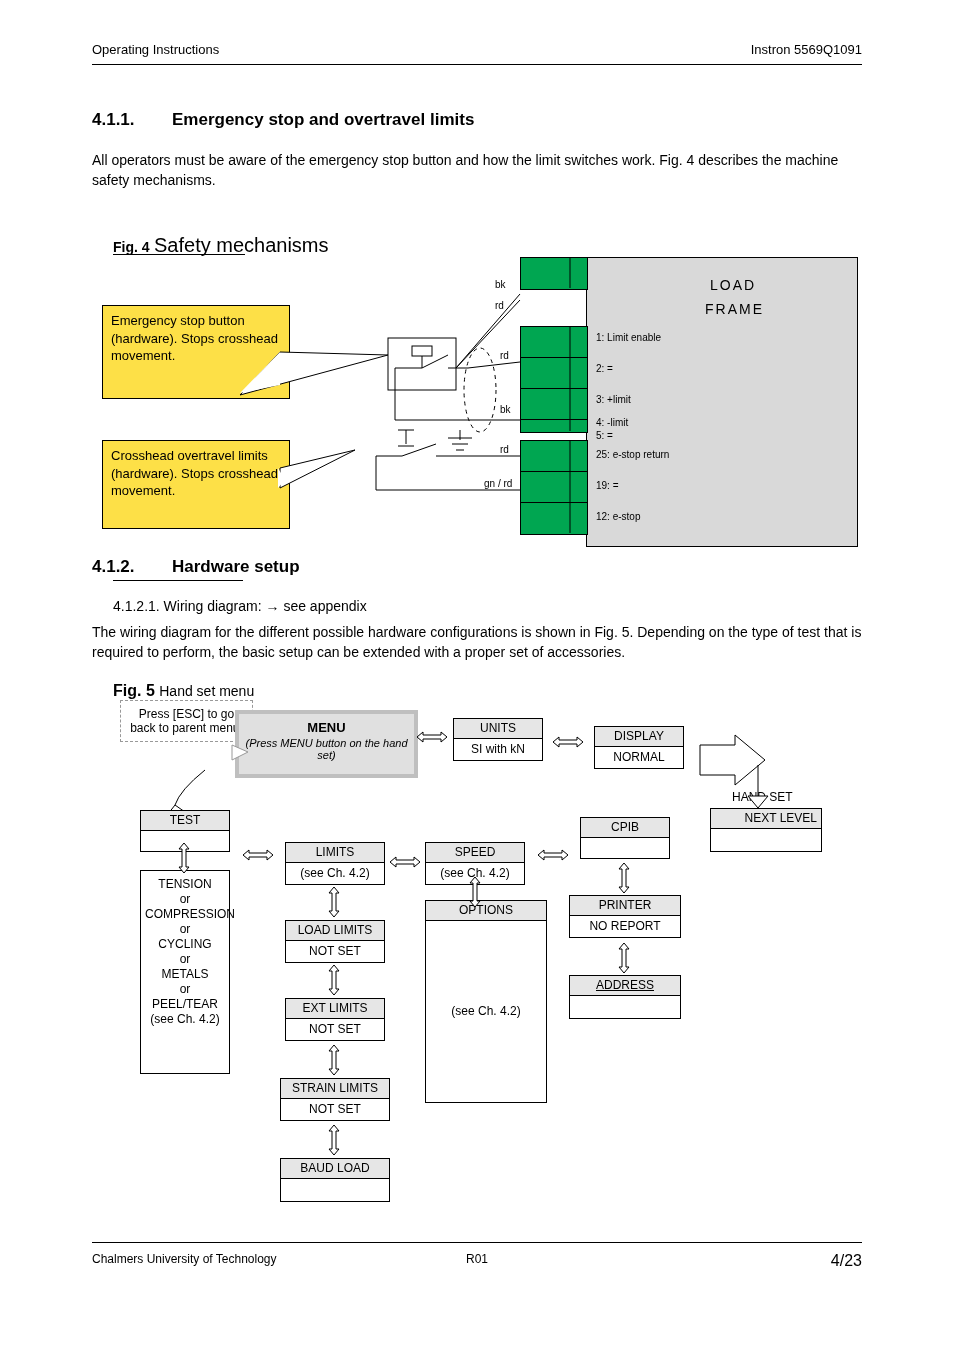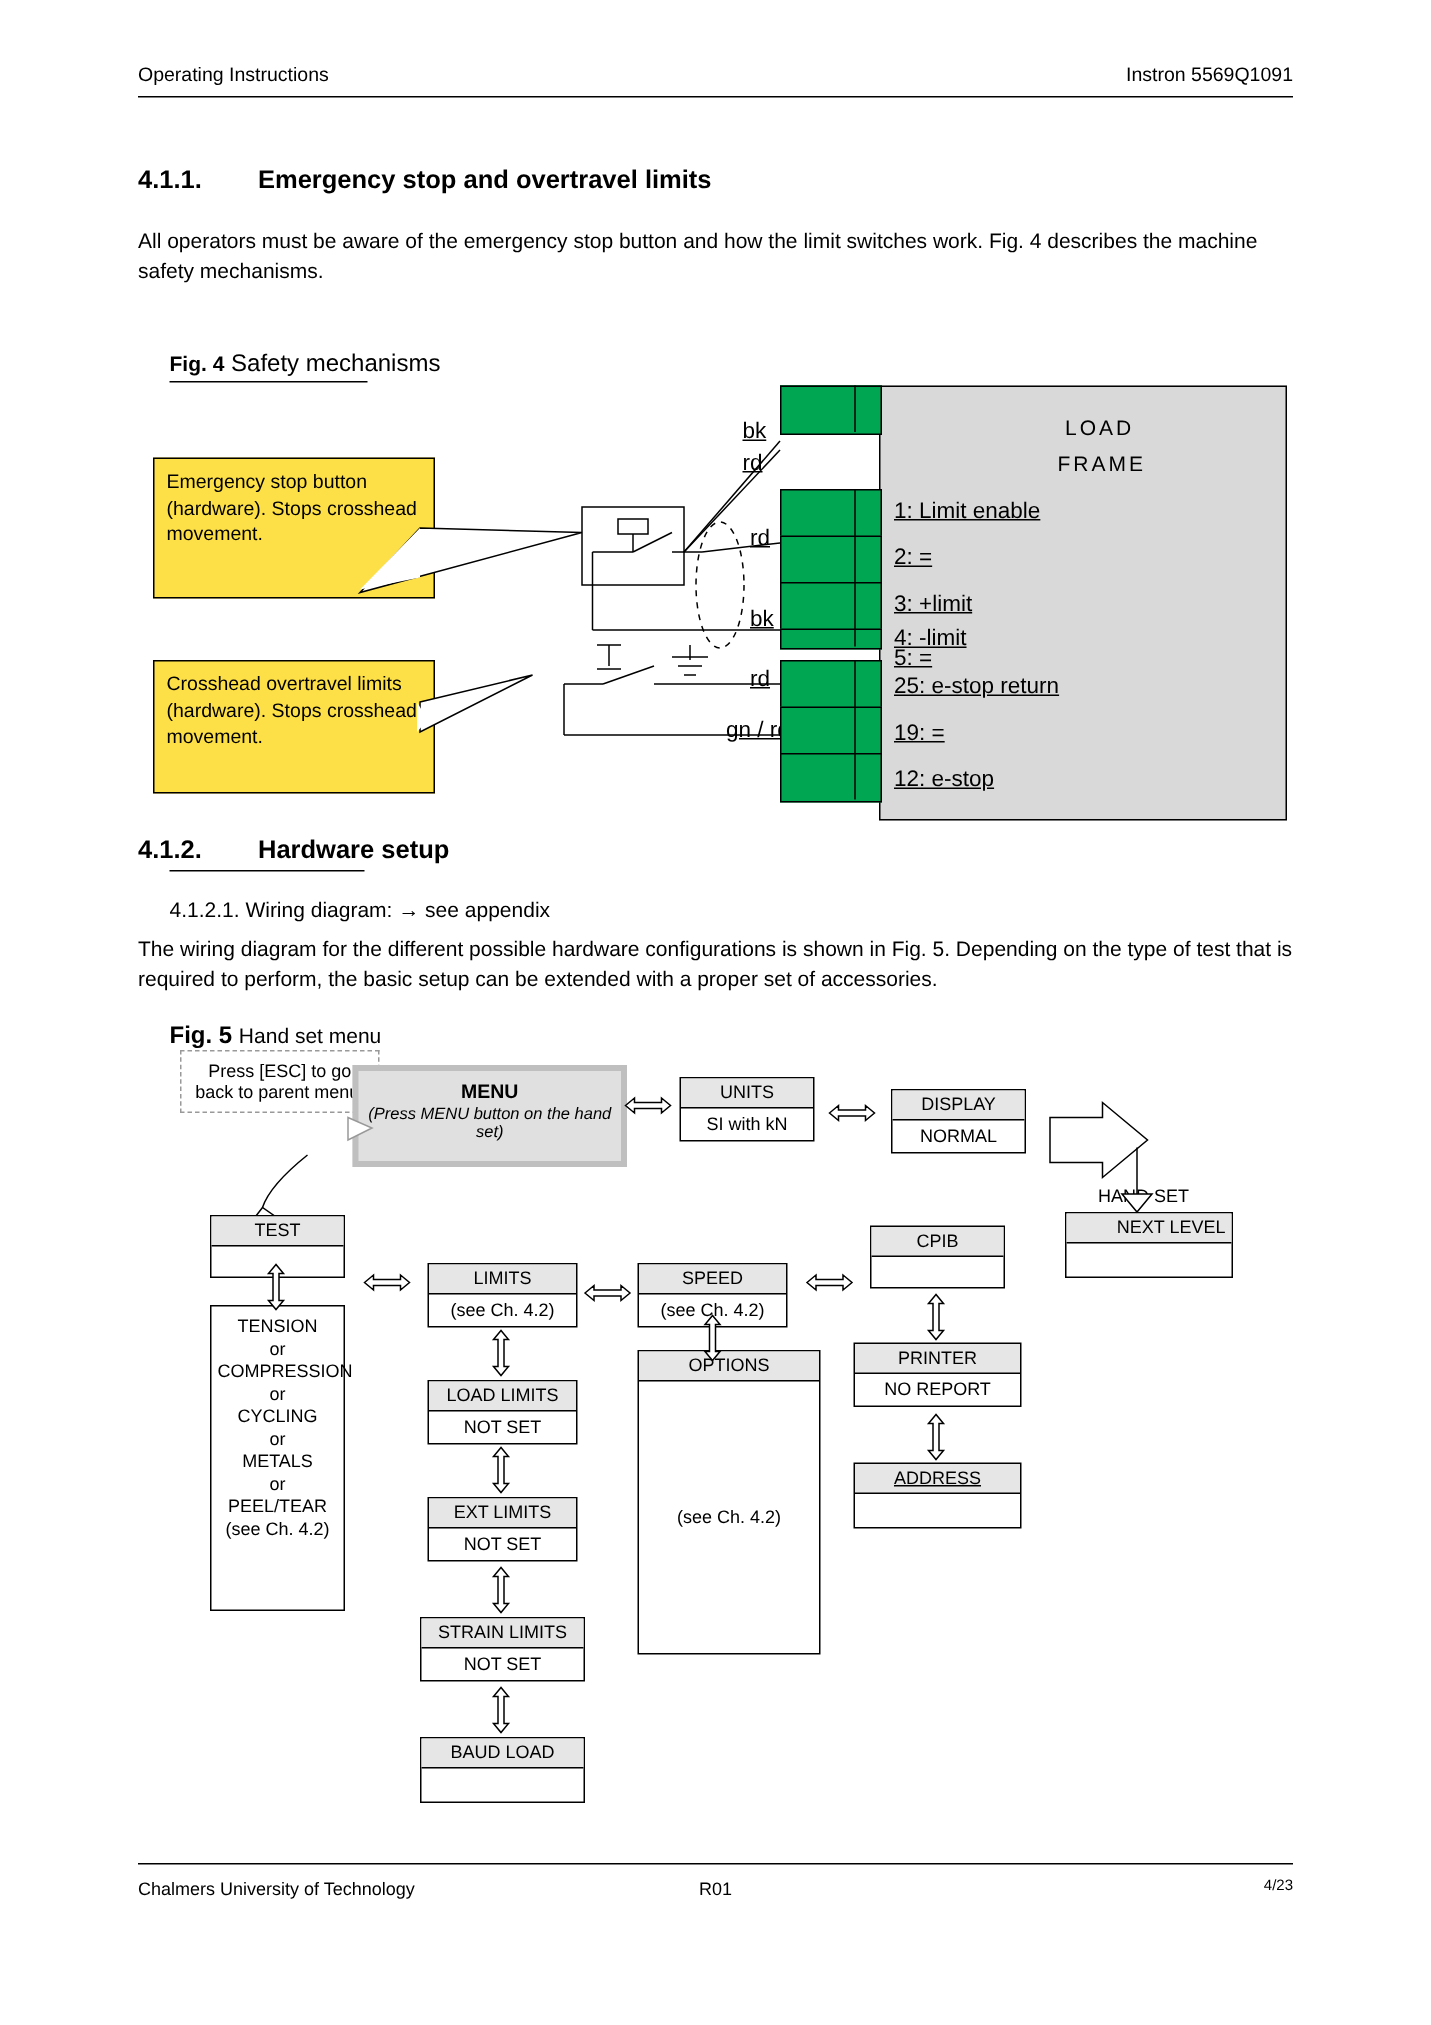--- a/index.html
+++ b/index.html
@@ -52,21 +52,21 @@
     left: 0;
     right: 0;
     top: 1252px;
     text-align: center;
     font-size: 12px;
   }
   .ftr-right {
     position: absolute;
     right: 92px;
     top: 1252px;
-    font-size: 10px;
+    font-size: 16px;
   }
   .section-num {
     position: absolute;
     font-size: 17px;
     font-weight: bold;
   }
   .section-title {
     position: absolute;
     font-size: 17px;
     font-weight: bold;
@@ -91,21 +91,21 @@
   }
   .green-cell {
     background: #00a651;
     border: 1px solid #000;
     height: 31px;
   }
   .grey-panel {
     background: #d9d9d9;
     border: 1px solid #000;
   }
-  .tiny { font-size: 15px; line-height: 1.25; text-decoration: underline; }
+  .tiny { font-size: 10px; line-height: 1.25; }
 
   
   .flow-box {
     position: absolute;
     border: 1px solid #000;
     background: #fff;
     font-size: 12px;
     line-height: 1.25;
     text-align: center;
   }
@@ -150,21 +150,21 @@
   <div class="ftr-left">Chalmers University of Technology</div>
   <div class="ftr-center">R01</div>
   <div class="ftr-right">4/23</div>
 
   <div class="section-num" style="left:92px; top:110px;">4.1.1.</div>
   <div class="section-title" style="left:172px; top:110px;">Emergency stop and overtravel limits</div>
   <div class="body-text" style="left:92px; top:150px; width:770px;">All operators must be aware of the emergency stop button and how the limit switches work. Fig. 4 describes the machine safety mechanisms.</div>
 
   <div class="abs" style="left:113px; top:234px;">
     <span style="font-size:14px; font-weight:bold;">Fig. 4</span>
-    <span style="font-size:16px;margin-top:35px;"> Safety mechanisms</span>
+    <span style="font-size:20px;margin-top:35px;"> Safety mechanisms</span>
   </div>
   <div class="underline-rule" style="left:113px; top:254px; width:132px;"></div>
 
   <div class="speech-box" style="left:102px; top:305px; width:170px; height:80px;">Emergency stop button (hardware). Stops crosshead movement.</div>
   <div class="speech-box" style="left:102px; top:440px; width:170px; height:75px;">Crosshead overtravel limits (hardware). Stops crosshead movement.</div>
 
   <svg width="954" height="1350">
 
     <polygon points="280,352 388,355 240,395" fill="#fff" stroke="#000" stroke-width="1"></polygon>
     <polygon points="240,393 280,352 280,385" fill="#fff" stroke="none"></polygon>

